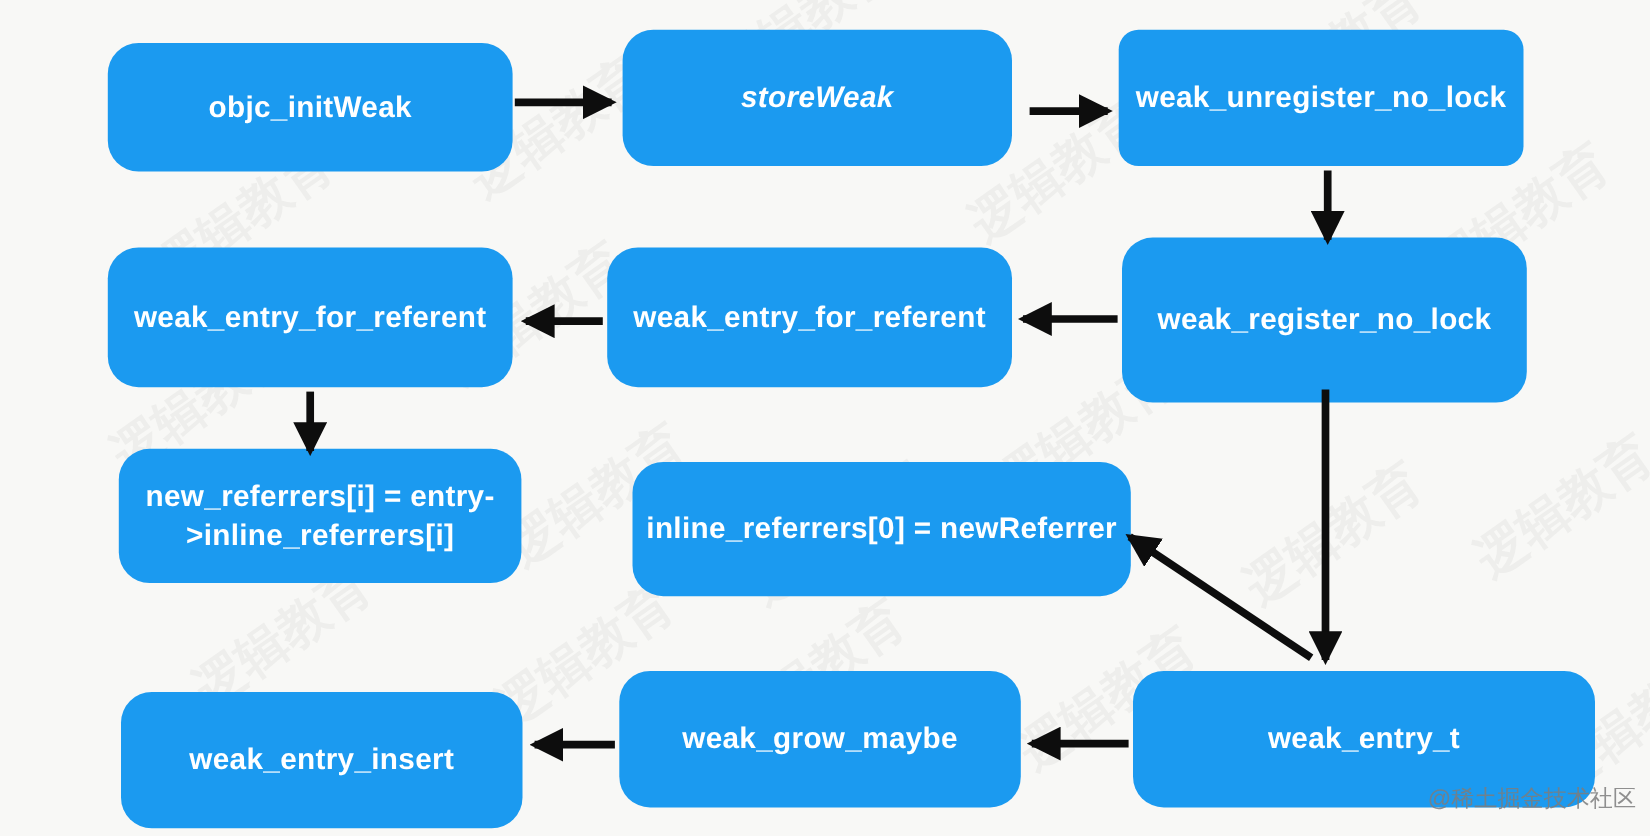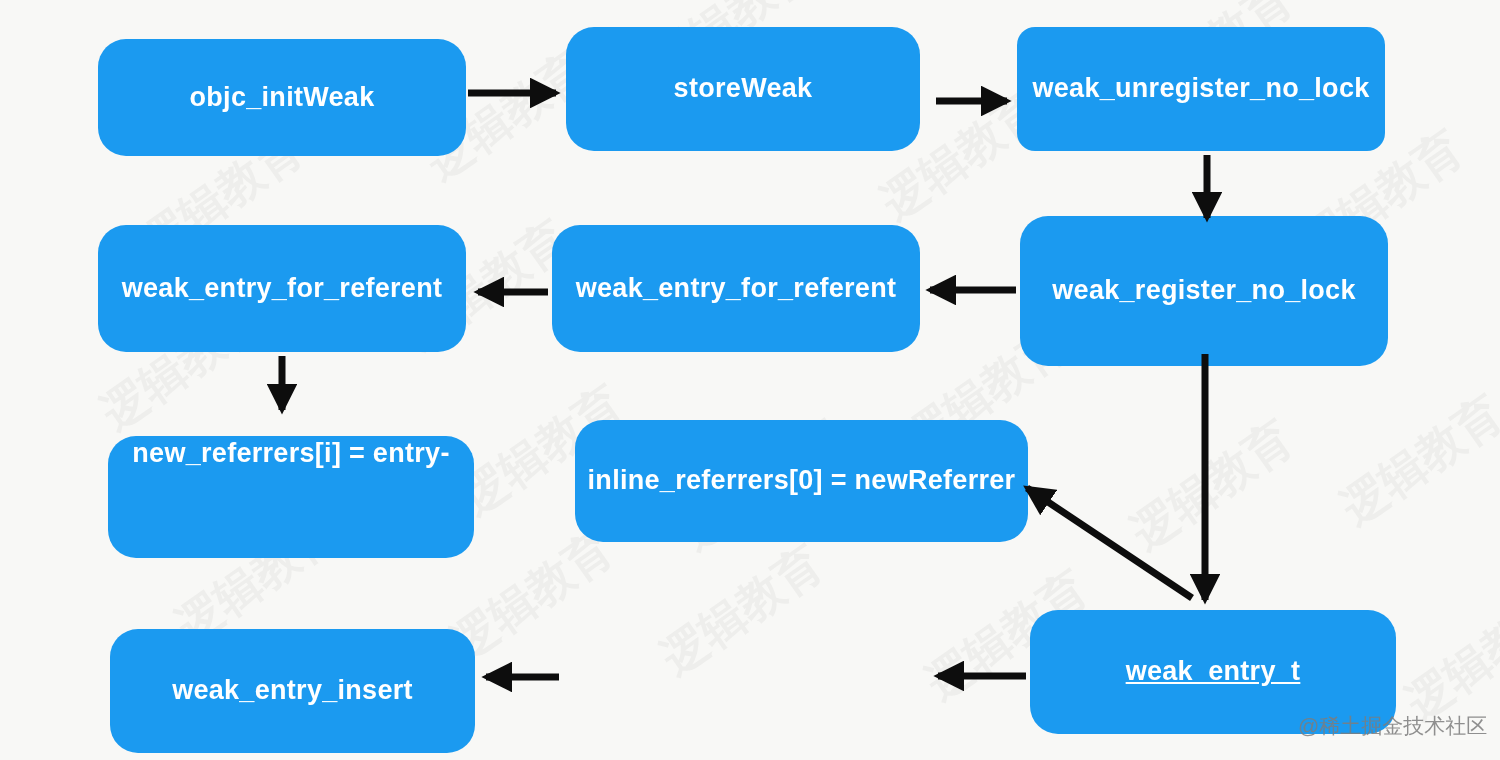--- a/index.html
+++ b/index.html
@@ -65,30 +65,30 @@
     letter-spacing: 0.3px;
     display: flex;
     flex-direction: column;
     align-items: center;
     justify-content: center;
     text-align: center;
     line-height: 1.3;
     padding: 0 8px;
   }
   #n-objc-initweak            { left: 98px;   top: 39px;  width: 368px; height: 117px; }
-  #n-storeweak                { left: 566px;  top: 27px;  width: 354px; height: 124px; }
+  #n-storeweak                { left: 566px;  top: 27px;  width: 354px; height: 124px; font-style: italic; }
   #n-weak-unregister-no-lock  { left: 1017px; top: 27px;  width: 368px; height: 124px; border-radius: 18px; }
   #n-weak-entry-for-referent-left { left: 98px;  top: 225px; width: 368px; height: 127px; }
   #n-weak-entry-for-referent-mid  { left: 552px; top: 225px; width: 368px; height: 127px; }
   #n-weak-register-no-lock    { left: 1020px; top: 216px; width: 368px; height: 150px; }
-  #n-new-referrers            { left: 108px;  top: 436px; width: 366px; height: 122px; justify-content: space-between; }
+  #n-new-referrers            { left: 108px;  top: 408px; width: 366px; height: 122px; }
   #n-inline-referrers         { left: 557px;  top: 420px; width: 453px; height: 122px; margin-left: 18px; }
   #n-weak-entry-insert        { left: 110px;  top: 610px; width: 365px; height: 124px; margin-top: 19px; }
   #n-weak-grow-maybe          { left: 563px;  top: 610px; width: 365px; height: 124px; }
-  #n-weak-entry-t             { left: 1030px; top: 610px; width: 366px; height: 124px; text-decoration: underline; }
+  #n-weak-entry-t             { left: 1030px; top: 610px; width: 420px; height: 124px; }
 
   
   .edges {
     position: absolute;
     inset: 0;
     z-index: 3;
     pointer-events: none;
   }
   .edge {
     stroke: var(--arrow);
@@ -150,27 +150,31 @@
   </div>
   <div class="node" id="n-weak-entry-for-referent-mid">
     <span>weak_entry_for_referent</span>
   </div>
   <div class="node" id="n-weak-register-no-lock">
     <span>weak_register_no_lock</span>
   </div>
 
   <div class="node" id="n-new-referrers">
     <span>new_referrers[i] = entry-</span>
+    <span>&gt;inline_referrers[i]</span>
   </div>
   <div class="node" id="n-inline-referrers">
     <span>inline_referrers[0] = newReferrer</span>
   </div>
 
   <div class="node" id="n-weak-entry-insert">
     <span>weak_entry_insert</span>
+  </div>
+  <div class="node" id="n-weak-grow-maybe">
+    <span>weak_grow_maybe</span>
   </div>
   <div class="node" id="n-weak-entry-t">
     <span>weak_entry_t</span>
   </div>
 
   <svg class="edges" width="1500" height="760" viewBox="0 0 1500 760" xmlns="http://www.w3.org/2000/svg">
     <defs>
       <marker id="ah" viewBox="0 0 10 10" refX="8.5" refY="5" markerWidth="4.4" markerHeight="4.4" orient="auto-start-reverse" markerUnits="strokeWidth">
         <path class="ah-fill" d="M 0 0 L 10 5 L 0 10 z"></path>
       </marker>

